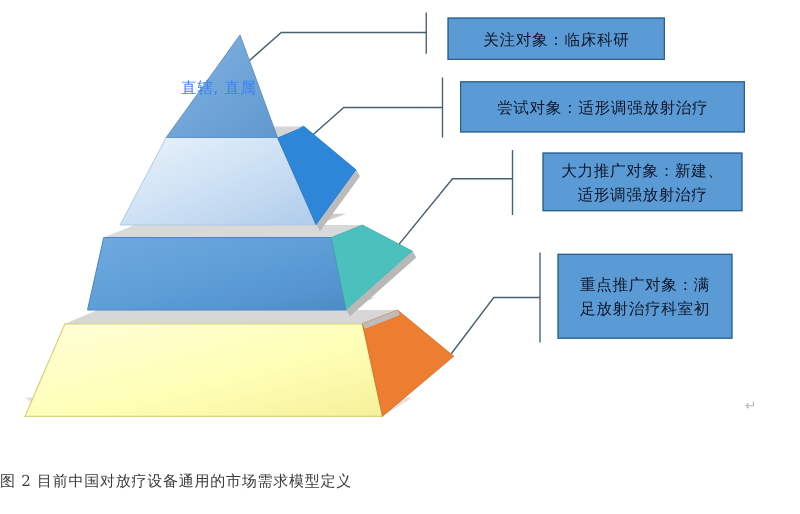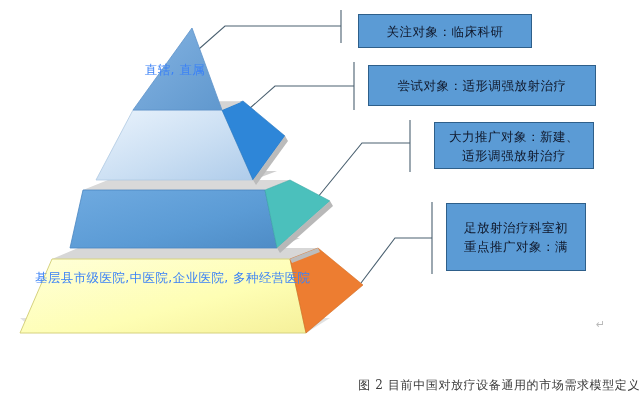--- a/index.html
+++ b/index.html
@@ -46,21 +46,21 @@
     white-space:nowrap;
   }
   #tier-text-1{left:120px;top:60px;width:110px;}
   #tier-text-2{left:70px;top:110px;width:200px;}
   #tier-text-3{left:50px;top:195px;width:215px;}
   #tier-text-4{left:35px;top:268px;width:260px;text-align:left;}
 
   
   #caption{
     position:absolute;left:0;top:377px;width:640px;
-    text-align:right;
+    text-align:left;
     font-size:12px;
     color:#3a3a3a;
     letter-spacing:.6px;
     font-family:"DejaVu Serif","Liberation Serif",serif;
   }
   #pilcrow{
     position:absolute;left:596px;top:318px;
     font-size:11px;color:#b9b9b9;
   }
 </style>
@@ -144,24 +144,20 @@
     </g>
   </svg>
 
   <div class="ptext" id="tier-text-1">
     <span>直辖,</span>
     <span>直属</span>
   </div>
 
 
 
-  <div class="ptext" id="tier-text-4">
-    <span>基层县市级医院,中医院,企业医院,</span>
-    <span>多种经营医院</span>
-  </div>
 
   <div class="callout" id="callout-1">
     <div>
       <span>关注对象：临床科研</span>
     </div>
   </div>
 
   <div class="callout" id="callout-2">
     <div>
       <span>尝试对象：适形调强放射治疗</span>
@@ -170,22 +166,22 @@
 
   <div class="callout" id="callout-3">
     <div>
       <span>大力推广对象：新建、</span>
       <span>适形调强放射治疗</span>
     </div>
   </div>
 
   <div class="callout" id="callout-4">
     <div>
+      <span>重点推广对象：满</span>
       <span>足放射治疗科室初</span>
-      <span>重点推广对象：满</span>
     </div>
   </div>
 
   <div id="pilcrow">↵</div>
 
   <div id="caption">图 2    目前中国对放疗设备通用的市场需求模型定义</div>
 
 </div>
 
 </body></html>

